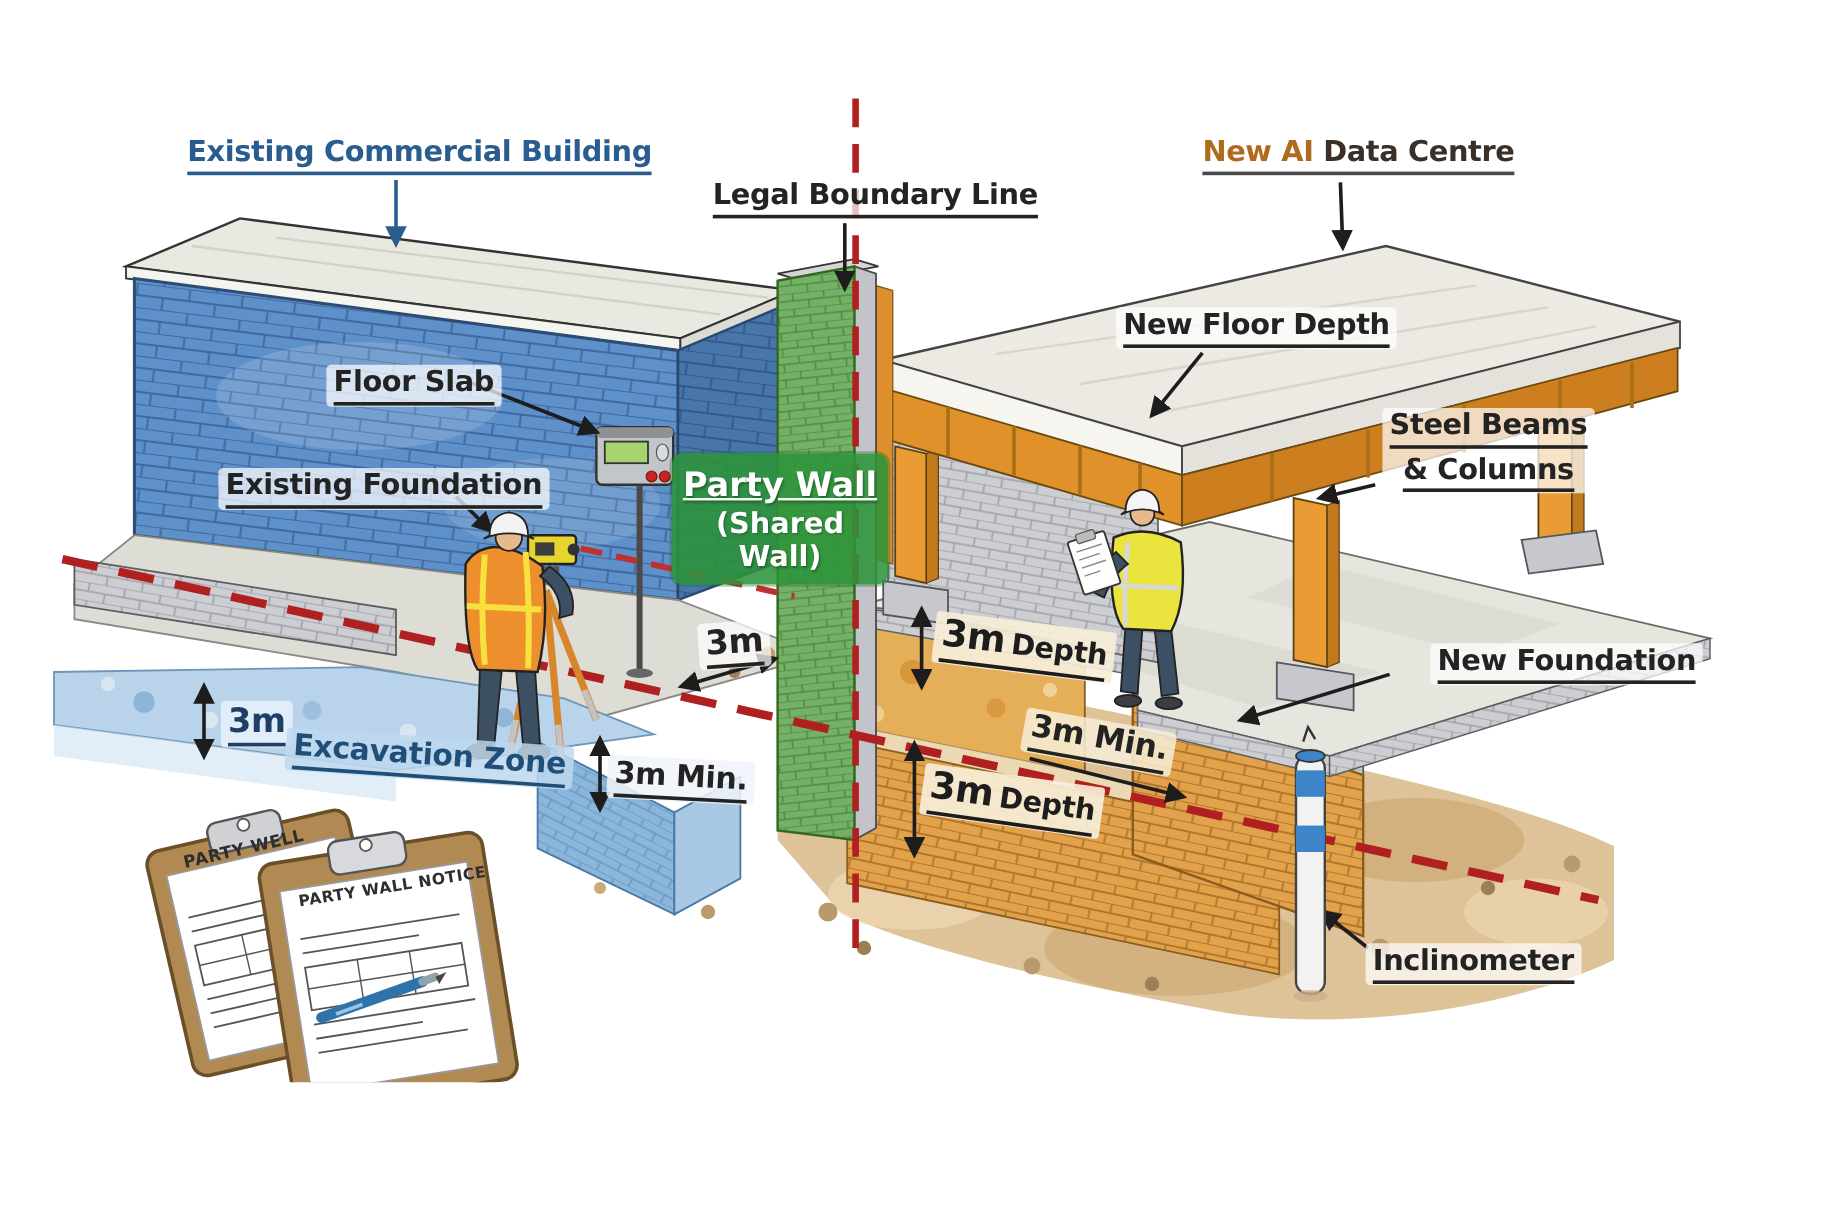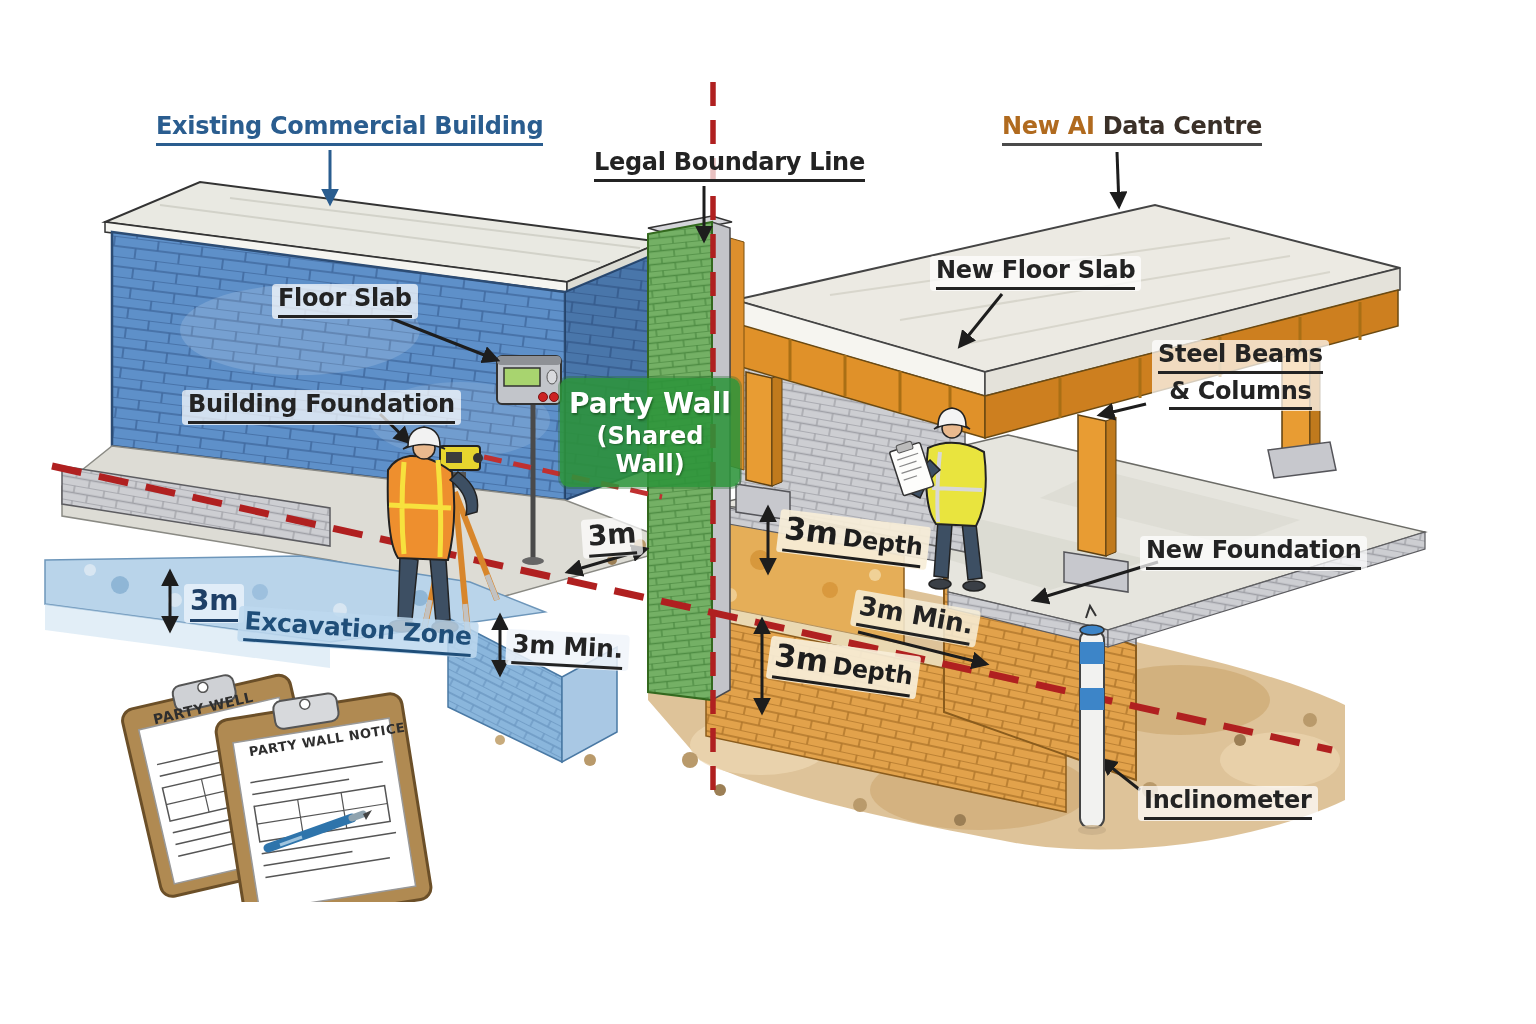--- a/index.html
+++ b/index.html
@@ -8,21 +8,21 @@
   svg.scene{position:absolute;left:0;top:0;}
   .lbl{position:absolute;font-weight:700;color:#232323;letter-spacing:-0.3px;
        background:rgba(255,255,255,0.72);border-radius:4px;padding:1px 6px;line-height:1.15;
        white-space:nowrap;}
   .ul{display:inline-block;border-bottom:3px solid currentColor;padding-bottom:2px;}
   .blue-title{color:#2a5d8f;font-size:24px;}
   .plain{font-size:24px;}
   .party-box{position:absolute;left:560px;top:378px;width:172px;text-align:center;
      background:rgba(44,148,58,0.88);border-radius:9px;padding:9px 4px;color:#fff;
      box-shadow:0 0 0 2px rgba(34,110,44,0.35);}
-  .party-box .t1{font-size:28px;font-weight:700;text-shadow:1px 2px 2px rgba(20,70,25,.6);}
+  .party-box .t1{font-size:28px;font-weight:700;text-shadow:1px 2px 2px rgba(20,70,25,.6);text-decoration:underline;}
   .party-box .t2{font-size:24px;font-weight:700;margin-top:2px;text-shadow:1px 1px 2px rgba(20,70,25,.6);}
   .meas{background:rgba(247,238,216,0.92);border-radius:3px;color:#1d1d1d;}
   .meas .big{font-size:31px;} .meas .word{font-size:24px;}
   .navy{color:#1e3f66;}
   .excav{color:#1f4e79;background:rgba(189,216,238,0.85);font-size:25px;}
   .center{text-align:center;}
   .cliptitle{position:absolute;font-weight:700;color:#2e2e2e;background:transparent;
      font-family:"DejaVu Sans",sans-serif;letter-spacing:0.5px;}
 </style>
 </head>
@@ -280,43 +280,43 @@
 <div class="lbl plain" style="left:588px;top:148px;">
   <span class="ul">Legal Boundary Line</span>
 </div>
 
 <div class="lbl plain" style="left:996px;top:112px;">
   <span class="ul" style="border-color:#4a4a4a;">
     <span style="color:#b06a1e;">New AI</span><span style="color:#3a3028;"> Data Centre</span>
   </span>
 </div>
 
-<div class="lbl plain" style="left:272px;top:284px;">
+<div class="lbl plain" style="left:272px;top:304px;">
   <span class="ul">Floor Slab</span>
 </div>
 
 <div class="lbl plain" style="left:182px;top:390px;">
-  <span class="ul">Building Foundation</span>
+  <span class="ul">Existing Foundation</span>
 </div>
 
 <div class="party-box">
   <div class="t1">Party Wall</div>
   <div class="t2">(Shared Wall)</div>
 </div>
 
 <div class="lbl plain" style="left:930px;top:256px;">
-  <span class="ul">New Floor Slab</span>
+  <span class="ul">New Floor Depth</span>
 </div>
 
 <div class="lbl plain center" style="left:1138px;top:340px;margin-left:14px;">
   <div><span class="ul">Steel Beams</span></div>
   <div style="margin-top:4px;"><span class="ul">&amp; Columns</span></div>
 </div>
 
-<div class="lbl plain" style="left:1140px;top:536px;">
+<div class="lbl plain" style="left:1192px;top:536px;">
   <span class="ul">New Foundation</span>
 </div>
 
 <div class="lbl plain" style="left:1138px;top:786px;">
   <span class="ul">Inclinometer</span>
 </div>
 
 <div class="lbl" style="left:582px;top:518px;font-size:28px;transform:rotate(-4deg);">
   <span class="ul">3m</span>
 </div>

